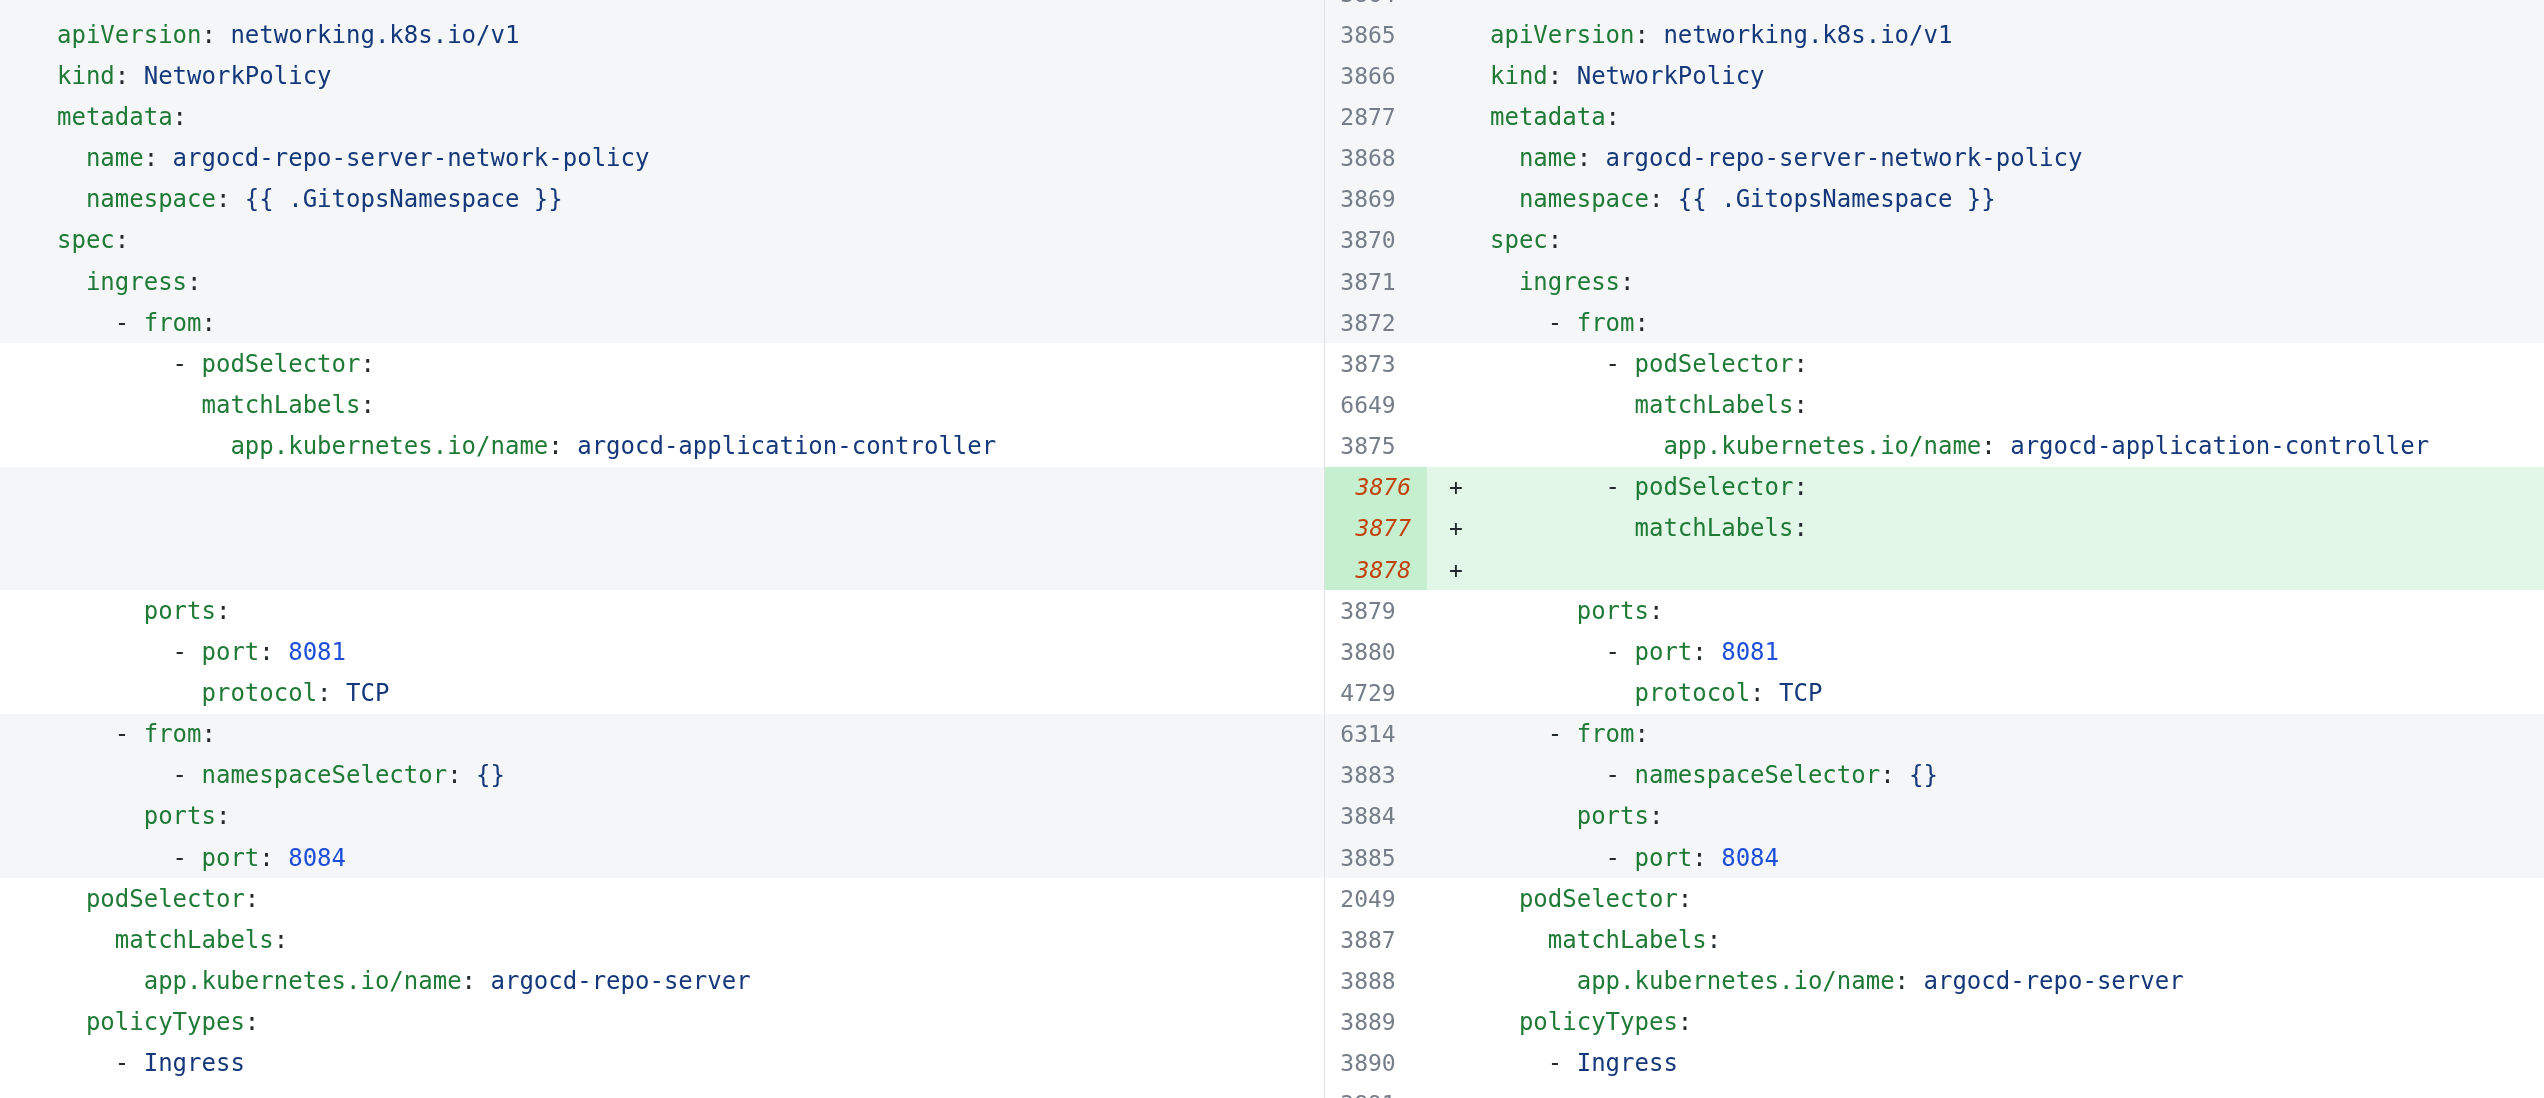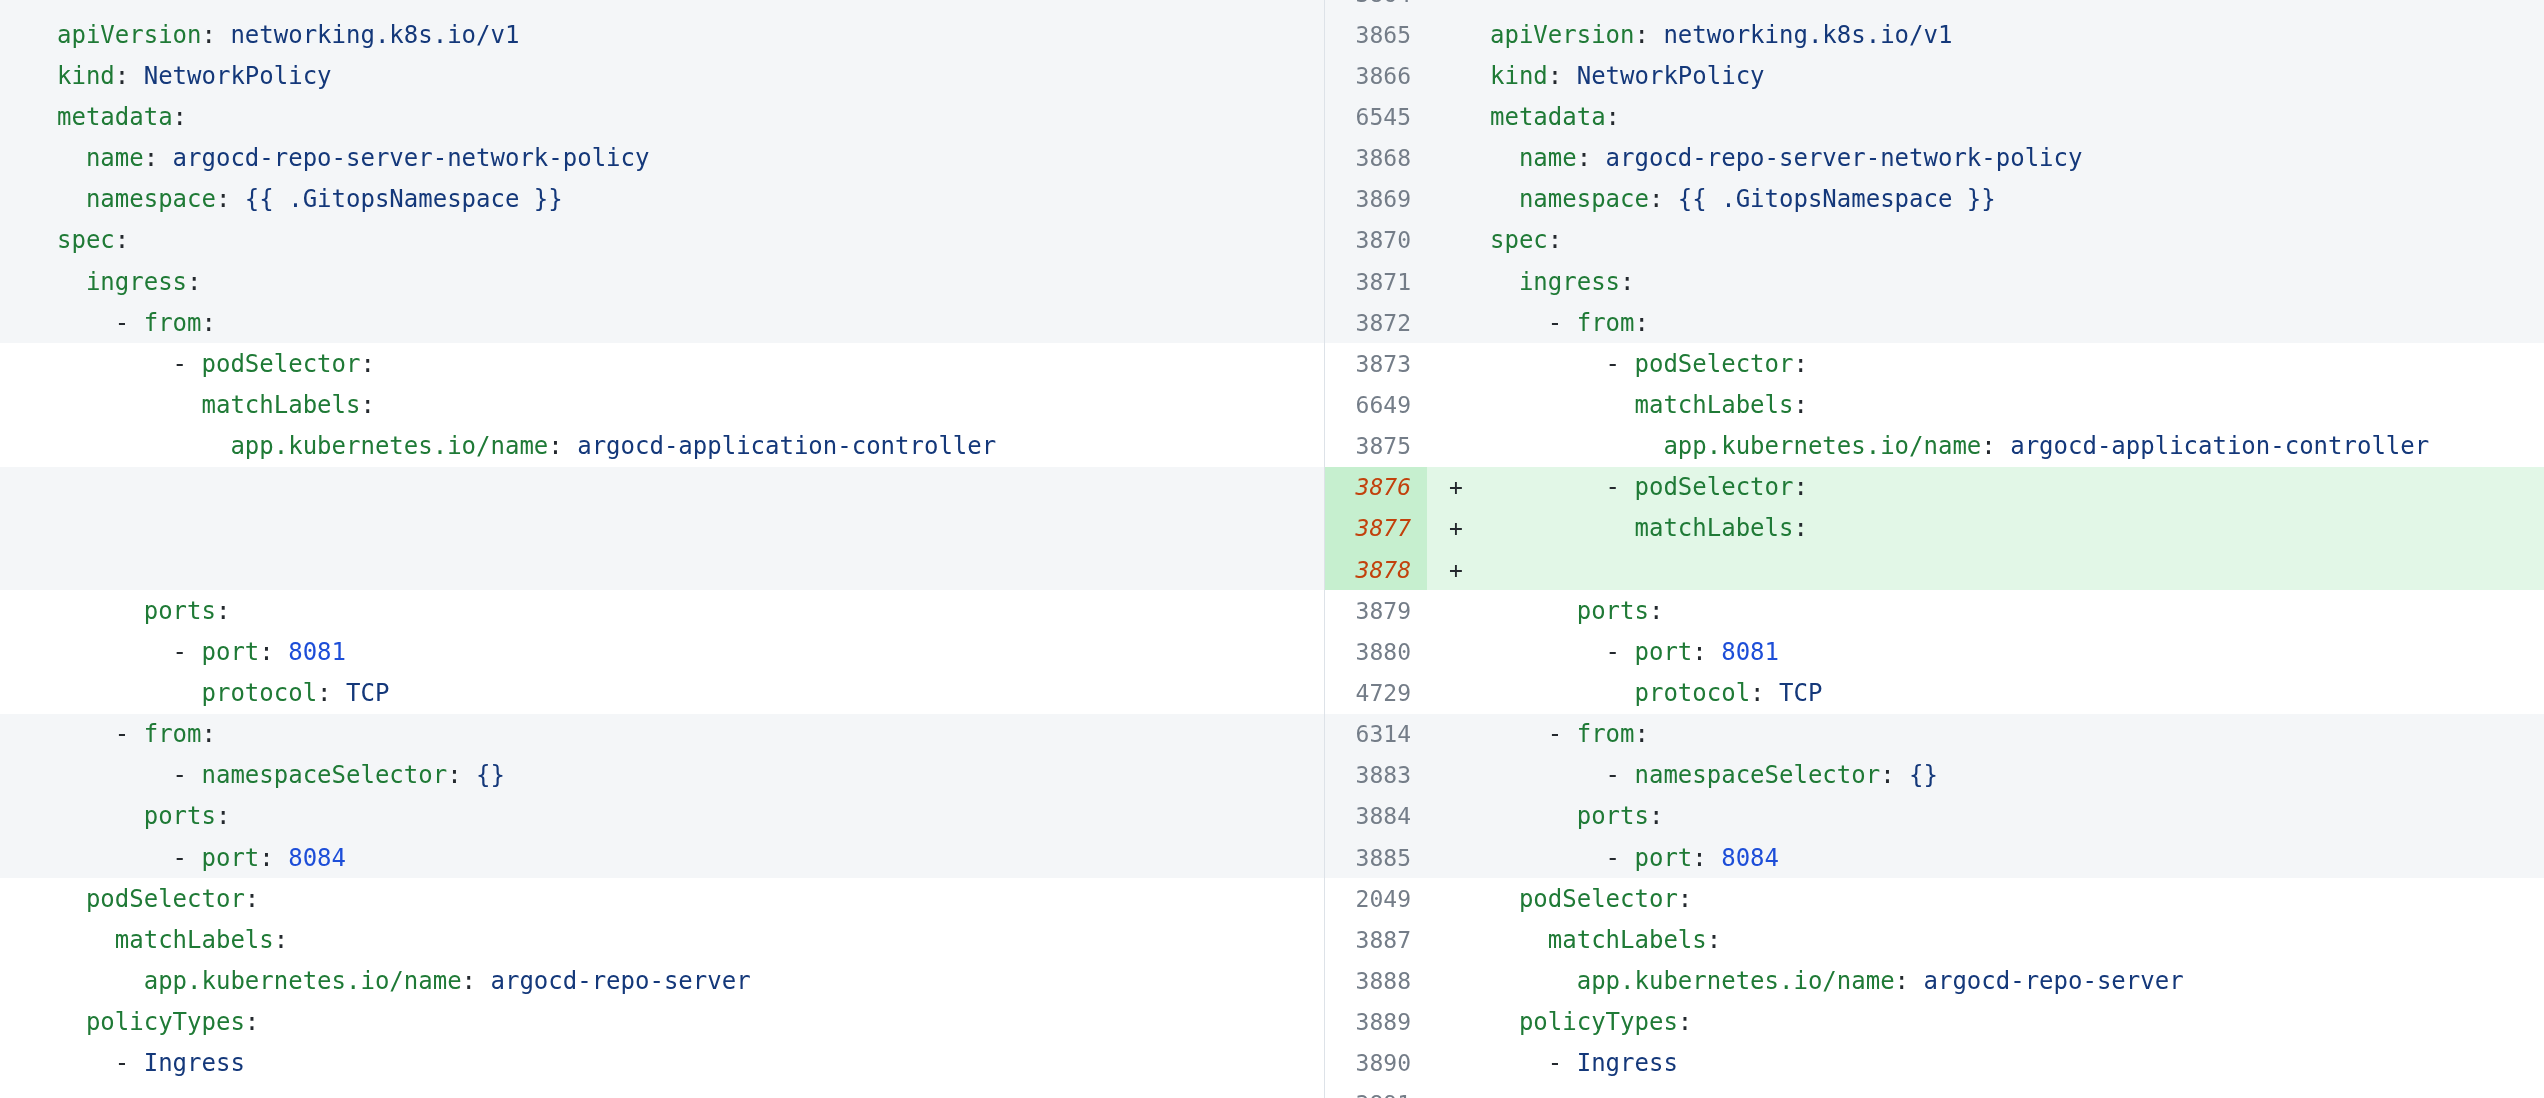--- a/index.html
+++ b/index.html
@@ -14,21 +14,21 @@
   .row{
     height:41.15px;display:flex;align-items:center;
     white-space:pre;font-size:24px;
   }
   .bg-gray{background:#f4f6f8;}
   .bg-white{background:#ffffff;}
   .bg-empty{background:#f4f6f8;}
   .bg-add{background:#e2f7e7;}
   .ln{
     flex:none;width:102px;box-sizing:border-box;padding-right:16px;
-    text-align:right;color:#747d88;font-size:23px;
+    text-align:center;color:#747d88;font-size:23px;
   }
   .bg-add .ln{background:#c6efcf;color:#c2410c;align-self:stretch;display:flex;align-items:center;justify-content:flex-end;font-style:italic;}
   .sign{flex:none;width:63px;box-sizing:border-box;padding-left:22px;color:#24292e;font-size:23px;}
   .code{flex:1;overflow:hidden;}
   .pane-left .code{padding-left:57px;}
   .tk-key{color:#1f7a36;}
   .tk-val{color:#14387a;}
   .tk-num{color:#1d4ed8;}
   .tk-punc{color:#24292e;}
   .tk-doc{color:#868e98;}
@@ -64,21 +64,21 @@
       <div class="row bg-white"><span class="code"><span class="tk-punc">    </span><span class="tk-key">matchLabels</span><span class="tk-punc">:</span></span></div>
       <div class="row bg-white"><span class="code"><span class="tk-punc">      </span><span class="tk-key">app.kubernetes.io/name</span><span class="tk-punc">:</span><span class="tk-val"> argocd-repo-server</span></span></div>
       <div class="row bg-white"><span class="code"><span class="tk-punc">  </span><span class="tk-key">policyTypes</span><span class="tk-punc">:</span></span></div>
       <div class="row bg-white"><span class="code"><span class="tk-punc">    - </span><span class="tk-val">Ingress</span></span></div>
       <div class="row bg-white"><span class="code"><span class="tk-doc">---</span></span></div>
     </section>
   <section class="pane pane-right" id="pane-right">
       <div class="row bg-gray"><span class="ln">3864</span><span class="sign"></span><span class="code"><span class="tk-doc">---</span></span></div>
       <div class="row bg-gray"><span class="ln">3865</span><span class="sign"></span><span class="code"><span class="tk-key">apiVersion</span><span class="tk-punc">:</span><span class="tk-val"> networking.k8s.io/v1</span></span></div>
       <div class="row bg-gray"><span class="ln">3866</span><span class="sign"></span><span class="code"><span class="tk-key">kind</span><span class="tk-punc">:</span><span class="tk-val"> NetworkPolicy</span></span></div>
-      <div class="row bg-gray"><span class="ln">6545</span><span class="sign"></span><span class="code"><span class="tk-key">metadata</span><span class="tk-punc">:</span></span></div>
+      <div class="row bg-gray"><span class="ln">2877</span><span class="sign"></span><span class="code"><span class="tk-key">metadata</span><span class="tk-punc">:</span></span></div>
       <div class="row bg-gray"><span class="ln">3868</span><span class="sign"></span><span class="code"><span class="tk-punc">  </span><span class="tk-key">name</span><span class="tk-punc">:</span><span class="tk-val"> argocd-repo-server-network-policy</span></span></div>
       <div class="row bg-gray"><span class="ln">3869</span><span class="sign"></span><span class="code"><span class="tk-punc">  </span><span class="tk-key">namespace</span><span class="tk-punc">:</span><span class="tk-val"> {{ .GitopsNamespace }}</span></span></div>
       <div class="row bg-gray"><span class="ln">3870</span><span class="sign"></span><span class="code"><span class="tk-key">spec</span><span class="tk-punc">:</span></span></div>
       <div class="row bg-gray"><span class="ln">3871</span><span class="sign"></span><span class="code"><span class="tk-punc">  </span><span class="tk-key">ingress</span><span class="tk-punc">:</span></span></div>
       <div class="row bg-gray"><span class="ln">3872</span><span class="sign"></span><span class="code"><span class="tk-punc">    - </span><span class="tk-key">from</span><span class="tk-punc">:</span></span></div>
       <div class="row bg-white"><span class="ln">3873</span><span class="sign"></span><span class="code"><span class="tk-punc">        - </span><span class="tk-key">podSelector</span><span class="tk-punc">:</span></span></div>
       <div class="row bg-white"><span class="ln">6649</span><span class="sign"></span><span class="code"><span class="tk-punc">          </span><span class="tk-key">matchLabels</span><span class="tk-punc">:</span></span></div>
       <div class="row bg-white"><span class="ln">3875</span><span class="sign"></span><span class="code"><span class="tk-punc">            </span><span class="tk-key">app.kubernetes.io/name</span><span class="tk-punc">:</span><span class="tk-val"> argocd-application-controller</span></span></div>
       <div class="row bg-add"><span class="ln">3876</span><span class="sign">+</span><span class="code"><span class="tk-punc">        - </span><span class="tk-key">podSelector</span><span class="tk-punc">:</span></span></div>
       <div class="row bg-add"><span class="ln">3877</span><span class="sign">+</span><span class="code"><span class="tk-punc">          </span><span class="tk-key">matchLabels</span><span class="tk-punc">:</span></span></div>

